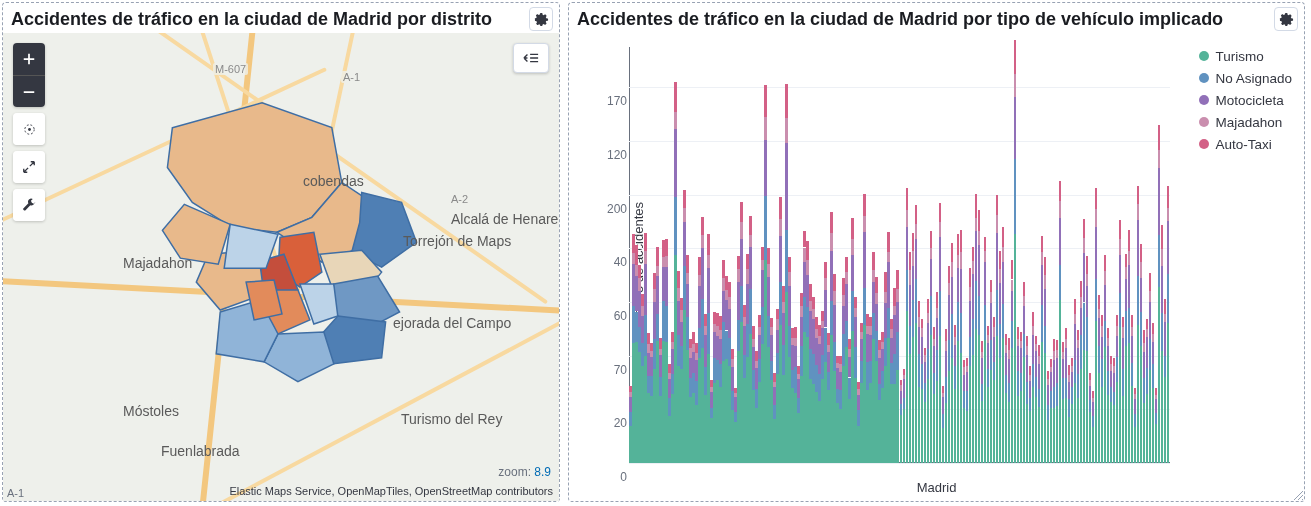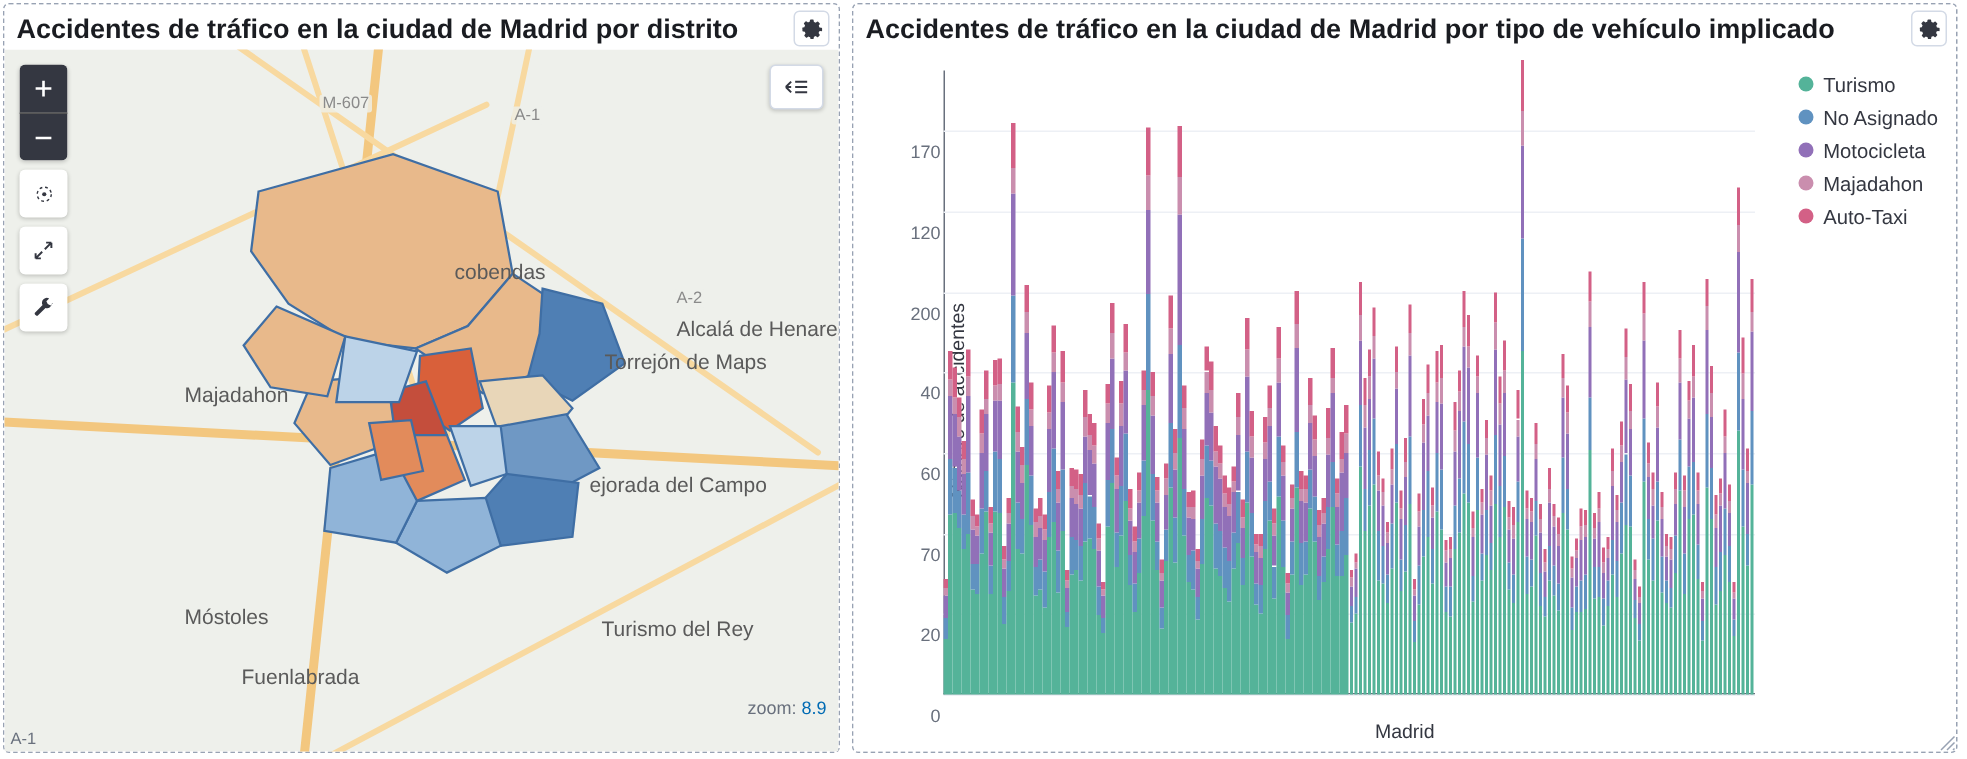--- a/index.html
+++ b/index.html
@@ -238,20 +238,21 @@
           <svg width="16" height="14" viewBox="0 0 18 14">
               <path stroke="currentColor" stroke-width="1.5" fill="none" d="M8 3h9M8 7h9M8 11h9M1 7l4-4M1 7l4 4M1 7h4"></path>
             </svg>
         </div>
       </div>
 
       <div class="zoom-readout">
         <span>zoom:</span>
         <b>8.9</b>
       </div>
+      <div class="attribution">Elastic Maps Service, OpenMapTiles, OpenStreetMap contributors</div>
       <div class="corner-label">A-1</div>
     </div>
   </div>
 </div>
 
 <div class="panel panel-right">
   <div class="panel-header">
     <div class="panel-title">Accidentes de tráfico en la ciudad de Madrid por tipo de vehículo implicado</div>
     <div class="gear-btn">
       <svg width="15" height="15" viewBox="0 0 16 16">

